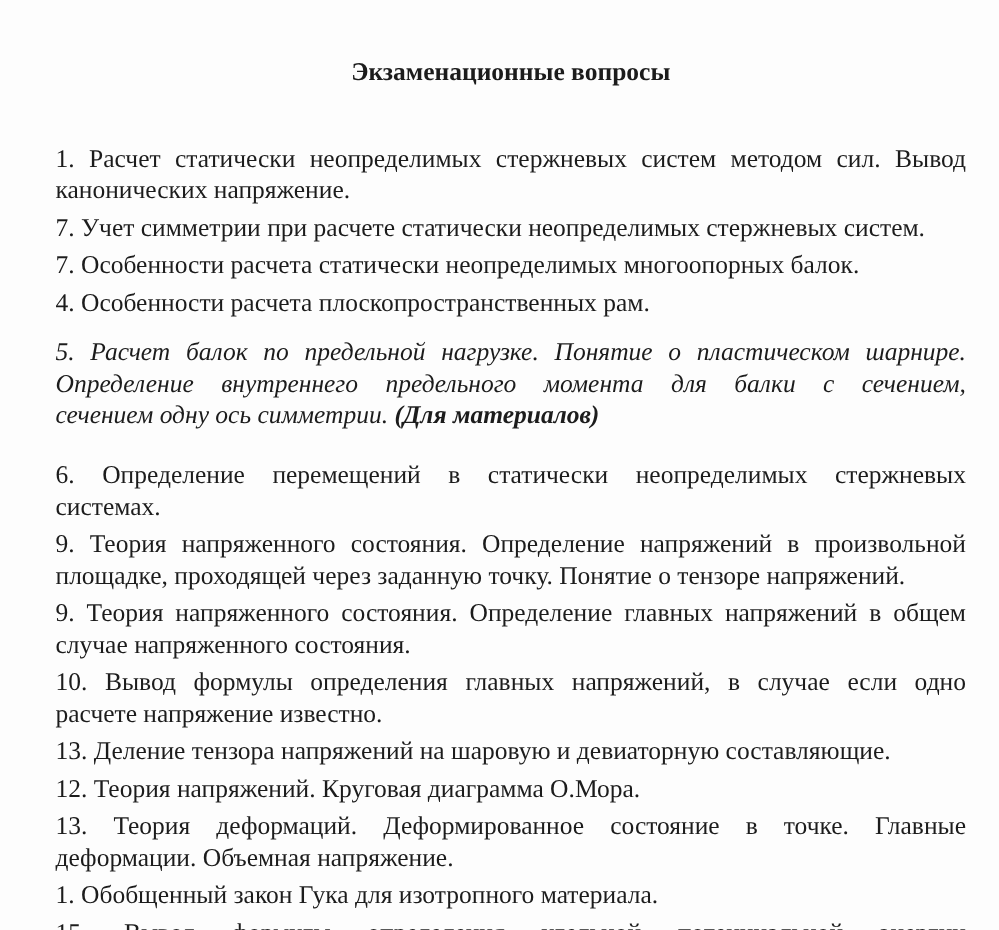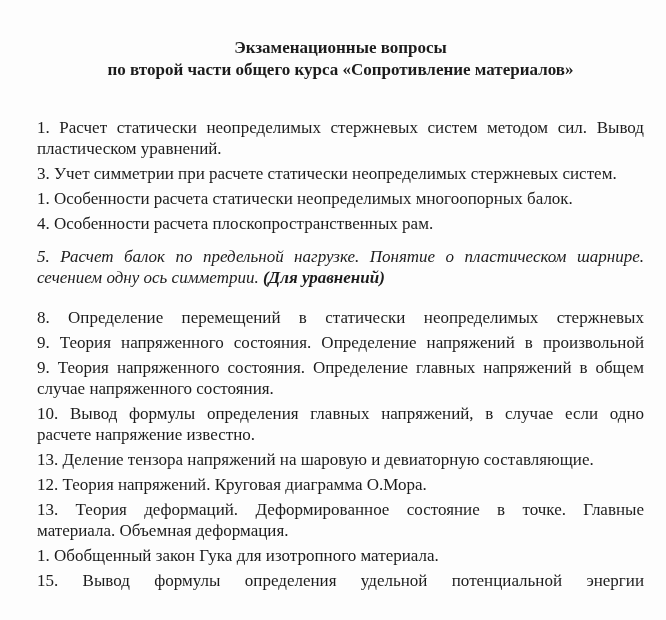--- a/index.html
+++ b/index.html
@@ -48,52 +48,54 @@
     margin-top: 19px;
   }
 </style>
 </head>
 <body>
 
 <div class="page">
 
   <div class="doc-title">
     <div class="line">Экзаменационные вопросы</div>
-    <div class="line">по второй части общего курса «Сопротивление материалов»</div>
   </div>
 
   <div class="q">
     <div class="line jl">1. Расчет статически неопределимых стержневых систем методом сил. Вывод</div>
-    <div class="line">пластическом уравнений.</div>
+    <div class="line">канонических напряжение.</div>
   </div>
 
   <div class="q">
-    <div class="line">3. Учет симметрии при расчете статически неопределимых стержневых систем.</div>
+    <div class="line">7. Учет симметрии при расчете статически неопределимых стержневых систем.</div>
   </div>
 
   <div class="q">
-    <div class="line">1. Особенности расчета статически неопределимых многоопорных балок.</div>
+    <div class="line">7. Особенности расчета статически неопределимых многоопорных балок.</div>
   </div>
 
   <div class="q">
     <div class="line">4. Особенности расчета плоскопространственных рам.</div>
   </div>
 
   <div class="q q-italic">
     <div class="line jl">5. Расчет балок по предельной нагрузке. Понятие о пластическом шарнире.</div>
-    <div class="line"><span>сечением одну ось симметрии. </span><span class="bold-tail">(Для уравнений)</span></div>
+    <div class="line jl">Определение внутреннего предельного момента для балки с сечением,</div>
+    <div class="line"><span>сечением одну ось симметрии. </span><span class="bold-tail">(Для материалов)</span></div>
   </div>
 
   <div class="q gap-before">
-    <div class="line jl">8. Определение перемещений в статически неопределимых стержневых</div>
+    <div class="line jl">6. Определение перемещений в статически неопределимых стержневых</div>
+    <div class="line">системах.</div>
   </div>
 
 
   <div class="q">
     <div class="line jl">9. Теория напряженного состояния. Определение напряжений в произвольной</div>
+    <div class="line">площадке, проходящей через заданную точку. Понятие о тензоре напряжений.</div>
   </div>
 
   <div class="q">
     <div class="line jl">9. Теория напряженного состояния. Определение главных напряжений в общем</div>
     <div class="line">случае напряженного состояния.</div>
   </div>
 
   <div class="q">
     <div class="line jl">10. Вывод формулы определения главных напряжений, в случае если одно</div>
     <div class="line">расчете напряжение известно.</div>
@@ -102,21 +104,21 @@
   <div class="q">
     <div class="line">13. Деление тензора напряжений на шаровую и девиаторную составляющие.</div>
   </div>
 
   <div class="q">
     <div class="line">12. Теория напряжений. Круговая диаграмма О.Мора.</div>
   </div>
 
   <div class="q">
     <div class="line jl">13. Теория деформаций. Деформированное состояние в точке. Главные</div>
-    <div class="line">материала. Объемная деформация.</div>
+    <div class="line">деформации. Объемная напряжение.</div>
   </div>
 
   <div class="q">
     <div class="line">1. Обобщенный закон Гука для изотропного материала.</div>
   </div>
 
   <div class="q">
     <div class="line jl">15. Вывод формулы определения удельной потенциальной энергии</div>
   </div>
 

